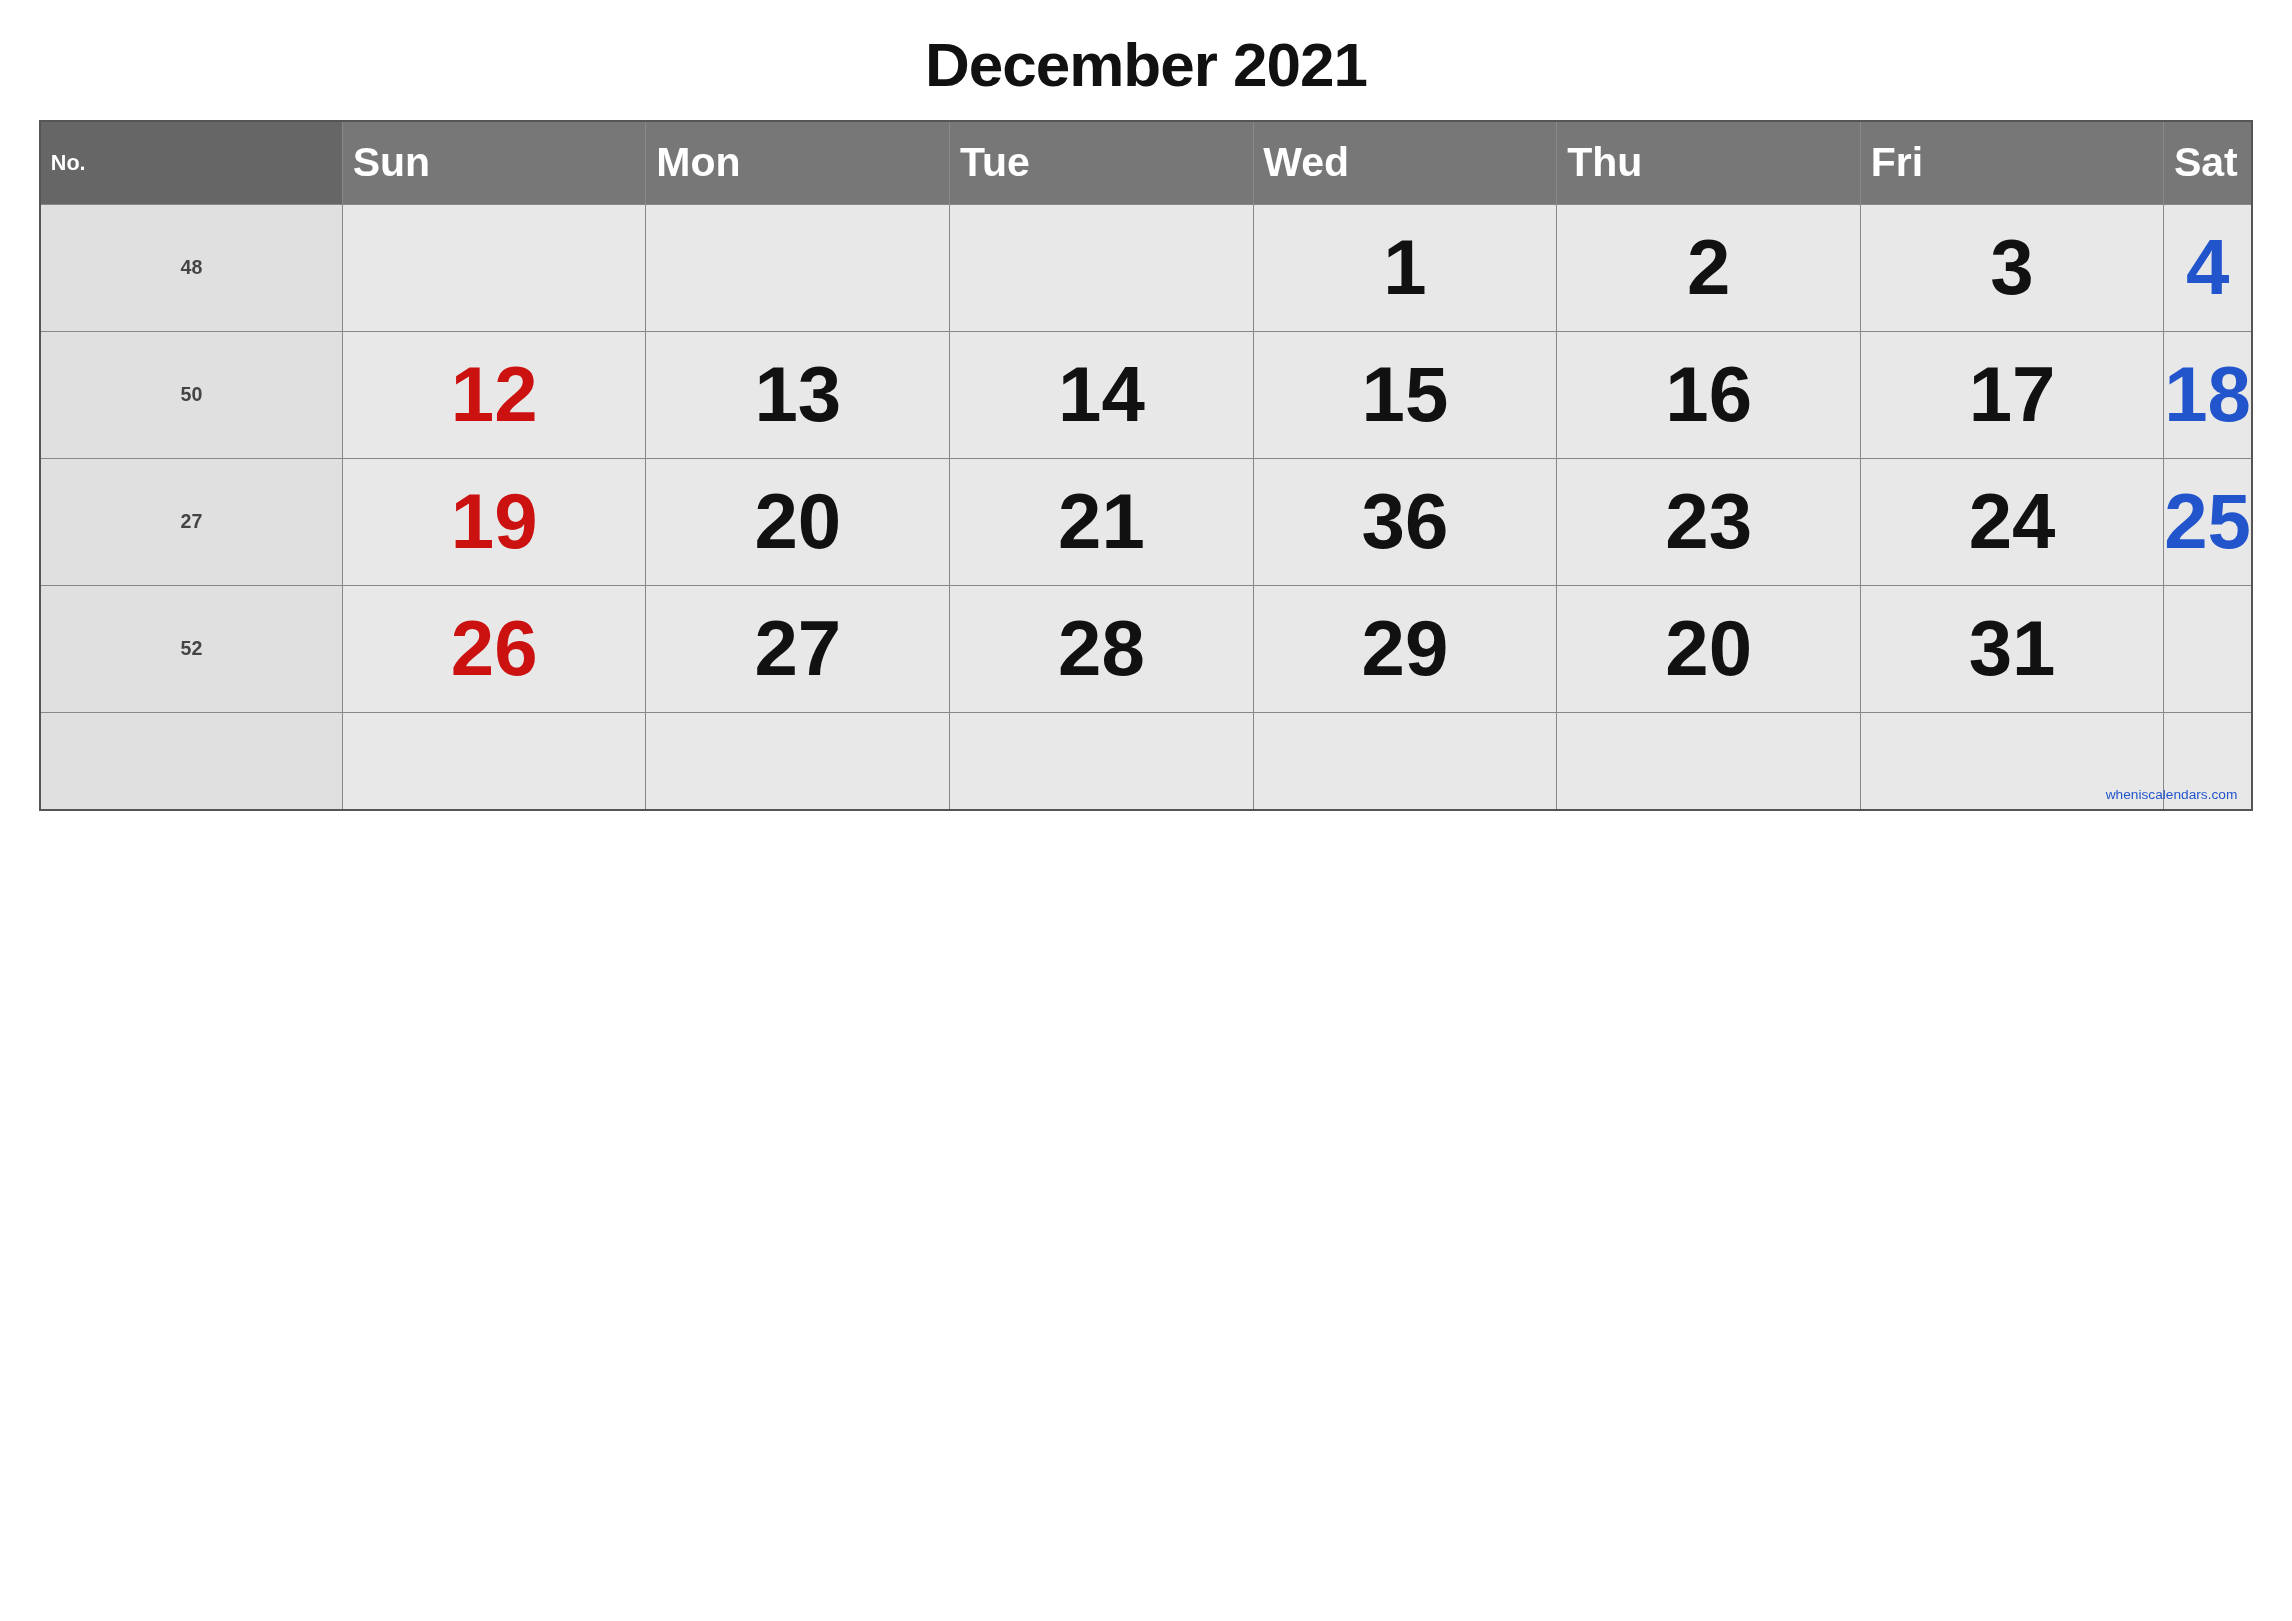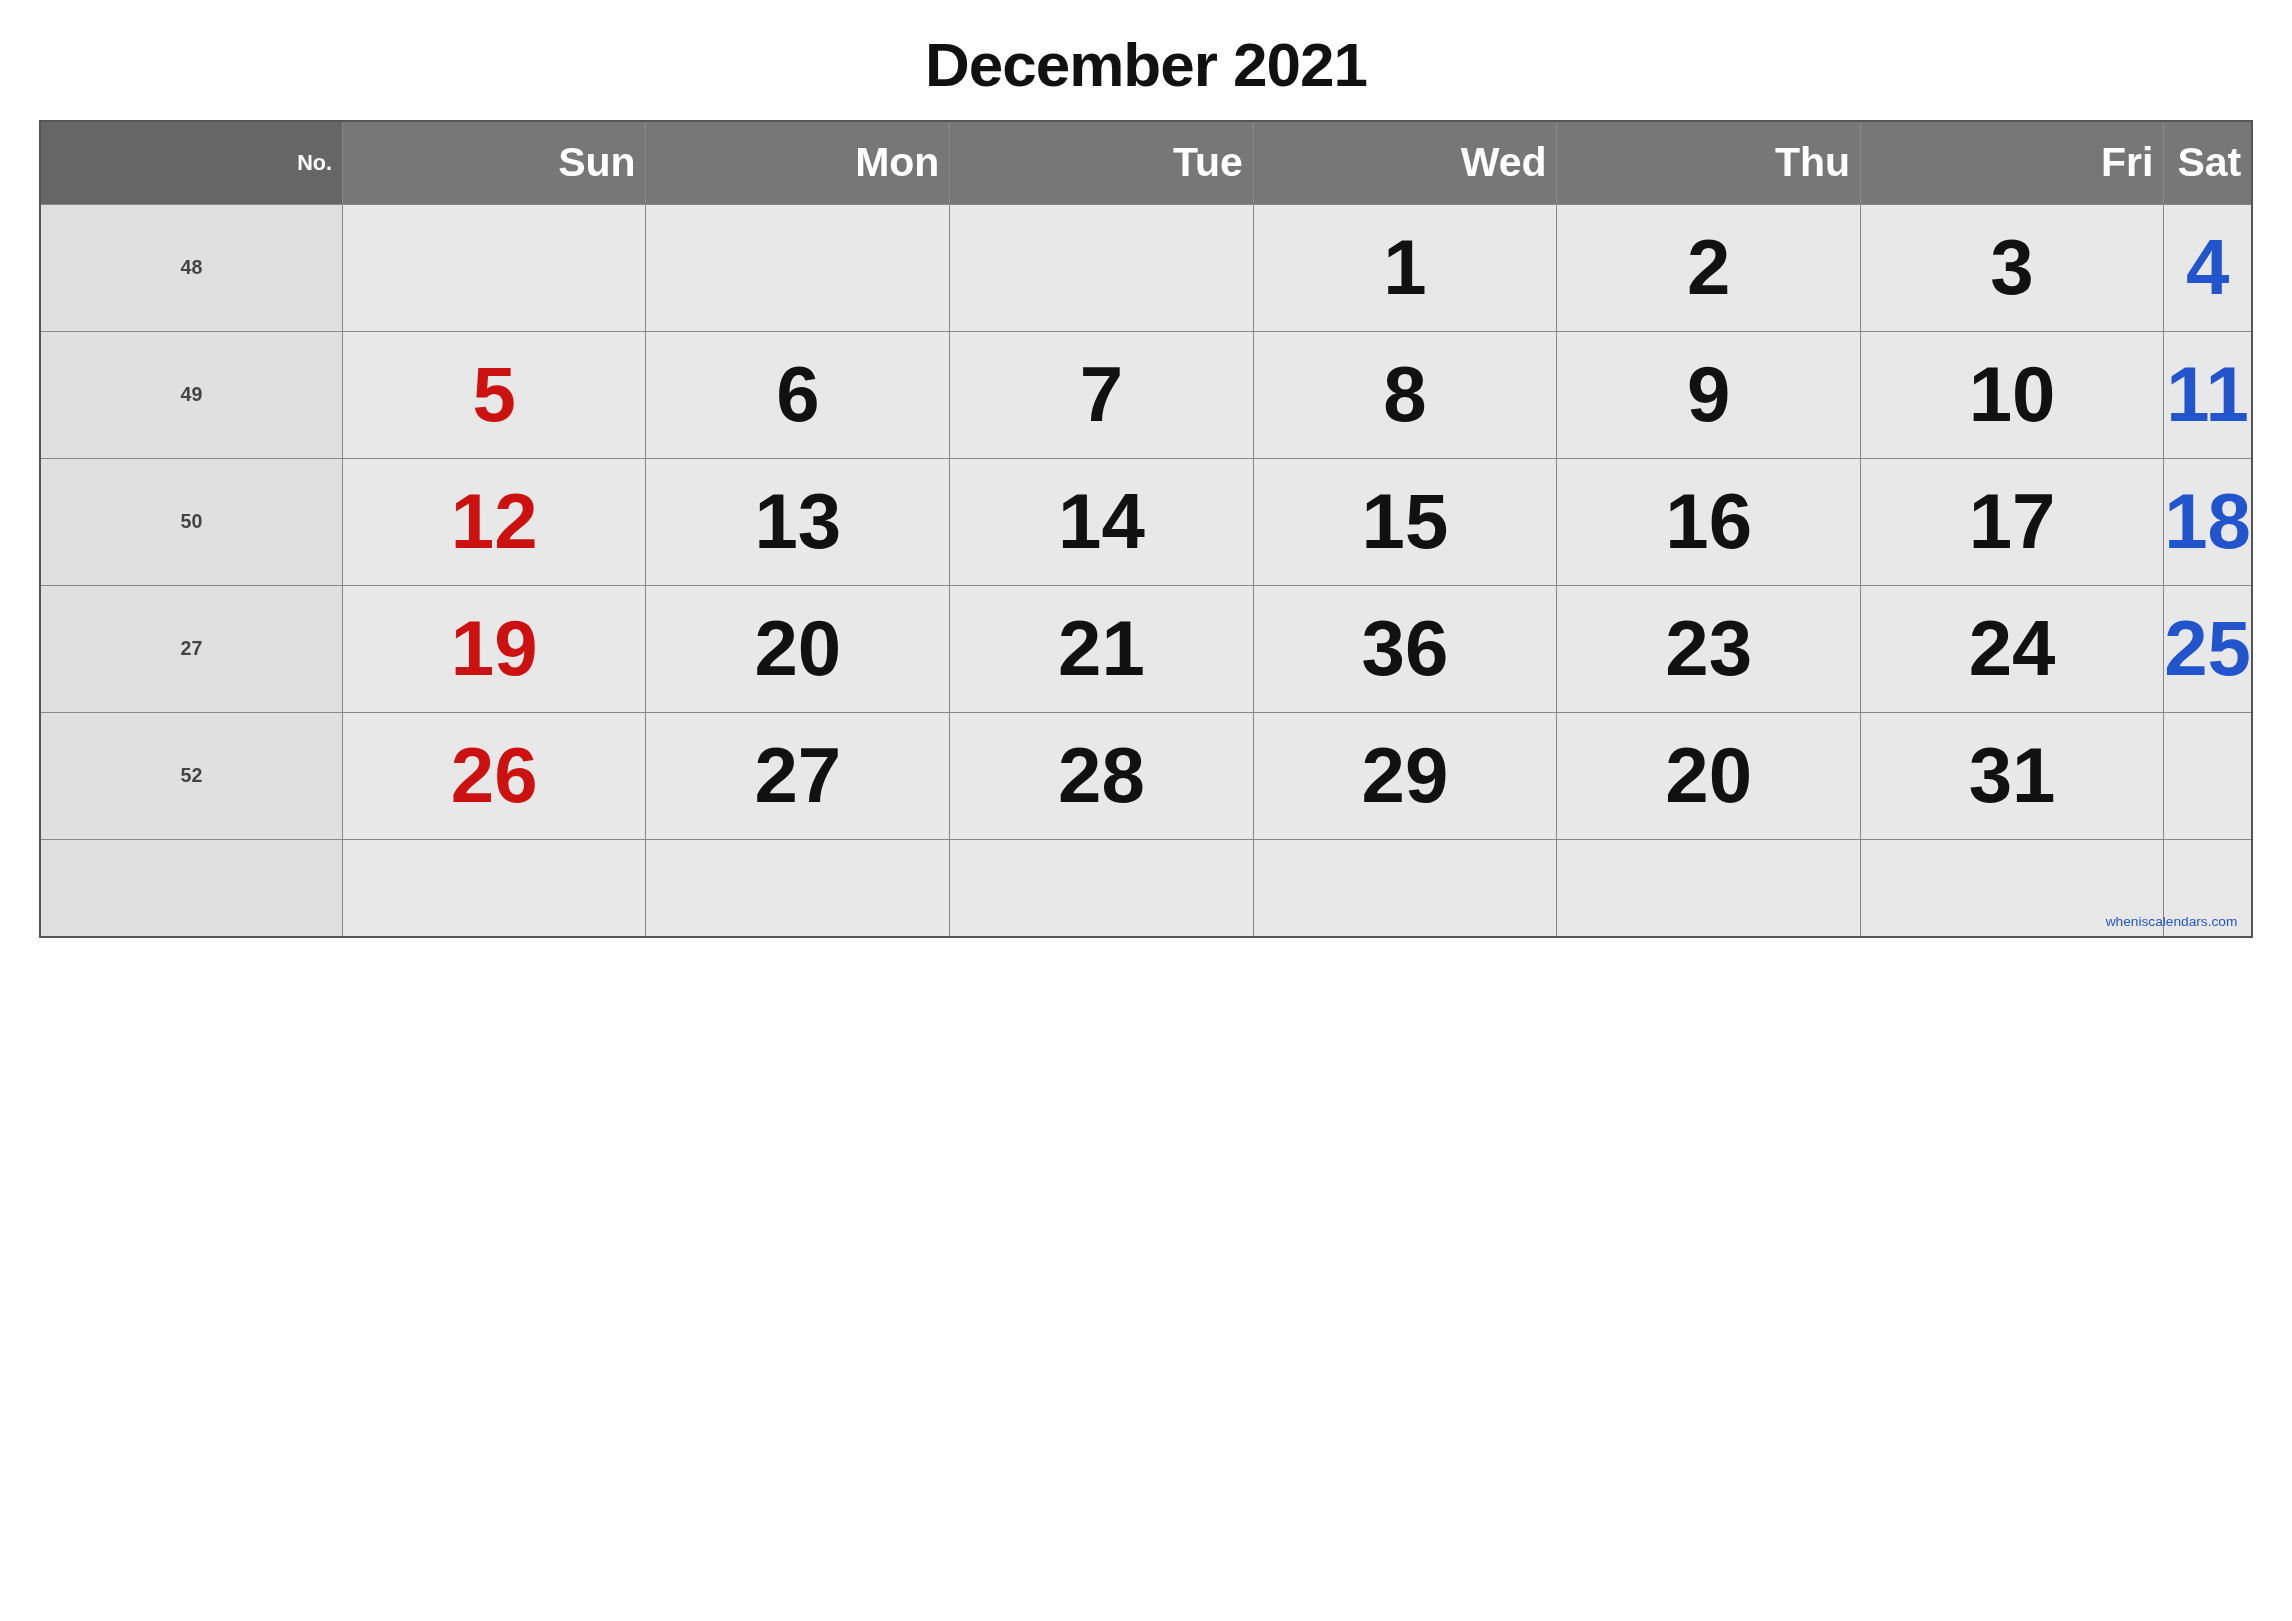--- a/index.html
+++ b/index.html
@@ -37,21 +37,21 @@
     .calendar-table td {
       border: 1.5px solid #888;
     }
 
     
     .header-row th {
       background-color: #777777;
       color: #ffffff;
       font-size: 41px;
       font-weight: 700;
-      text-align: right;
+      text-align: left;
       padding: 17.6px 9.8px;
     }
 
     .header-row th.no-col {
       font-size: 21.6px;
       font-weight: 600;
       color: #ffffff;
       background-color: #666666;
     }
 
@@ -140,44 +140,20 @@
           <span class="day-num">2</span>
         </td>
         <td>
           <span class="day-num">3</span>
         </td>
         <td>
           <span class="day-num saturday">4</span>
         </td>
       </tr>
       <tr>
-        <td class="no-cell">49</td>
-        <td>
-          <span class="day-num sunday">5</span>
-        </td>
-        <td>
-          <span class="day-num">6</span>
-        </td>
-        <td>
-          <span class="day-num">7</span>
-        </td>
-        <td>
-          <span class="day-num">8</span>
-        </td>
-        <td>
-          <span class="day-num">9</span>
-        </td>
-        <td>
-          <span class="day-num">10</span>
-        </td>
-        <td>
-          <span class="day-num saturday">11</span>
-        </td>
-      </tr>
-      <tr>
         <td class="no-cell">50</td>
         <td>
           <span class="day-num sunday">12</span>
         </td>
         <td>
           <span class="day-num">13</span>
         </td>
         <td>
           <span class="day-num">14</span>
         </td>

